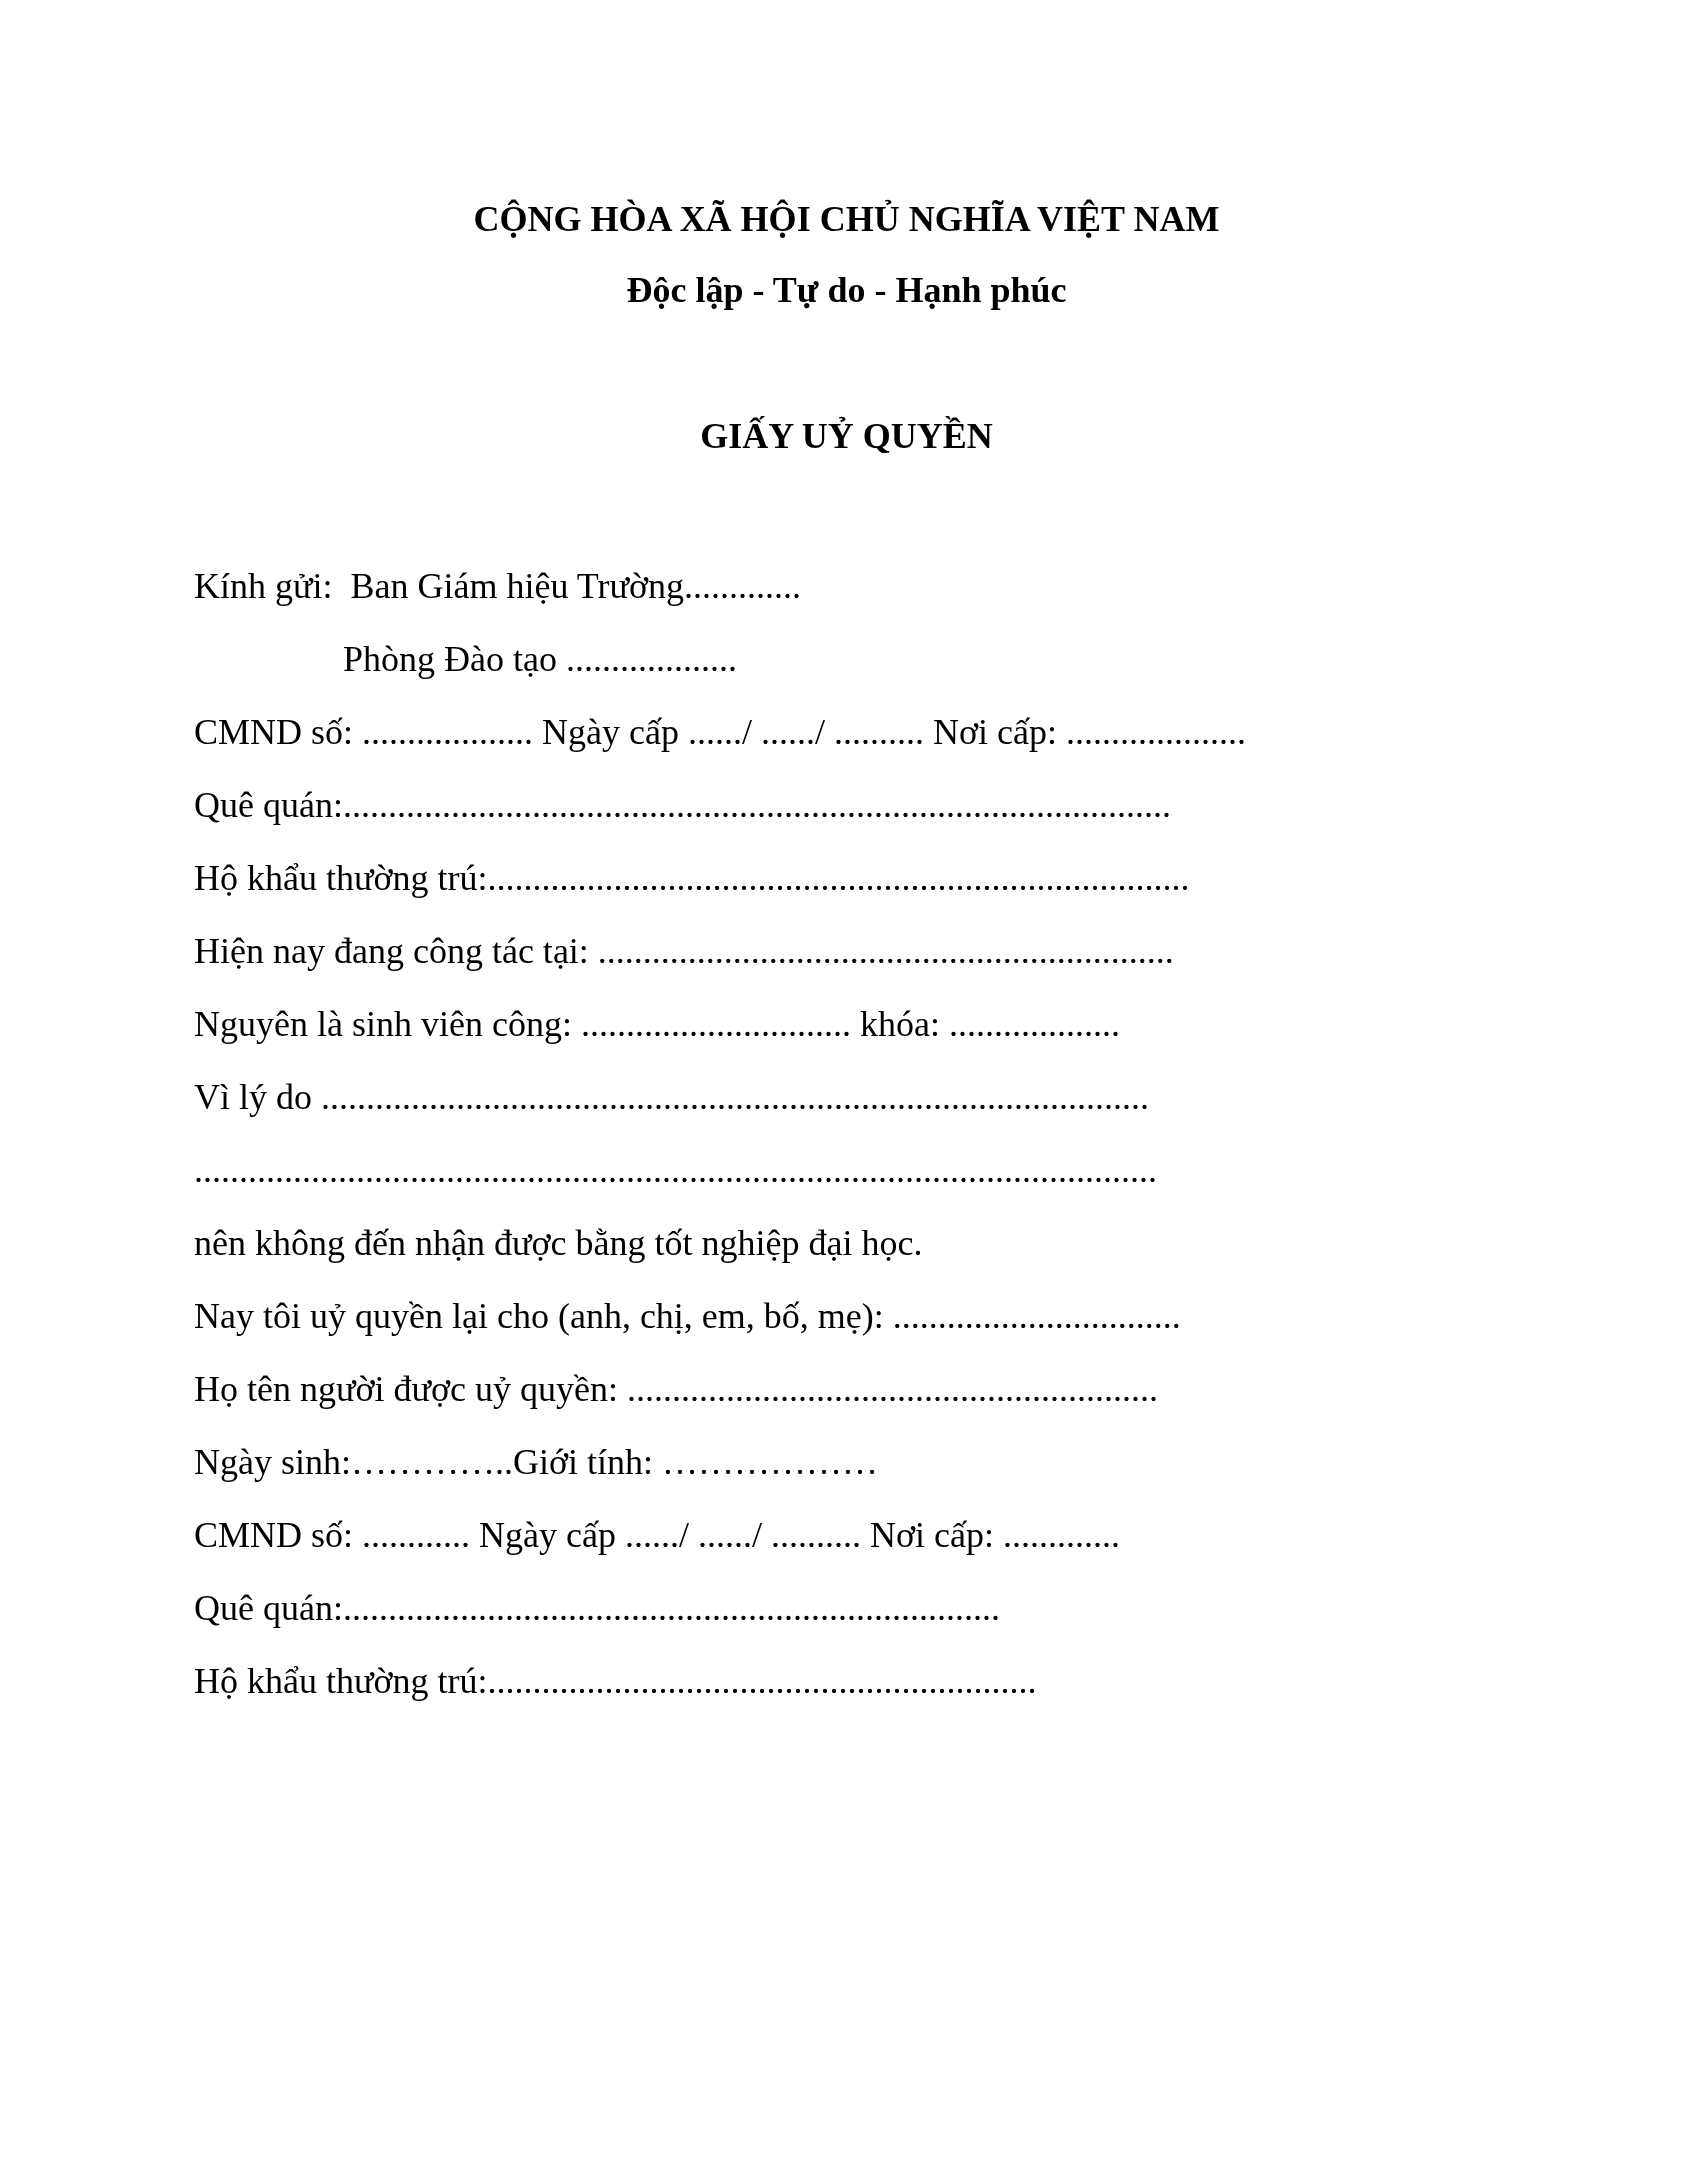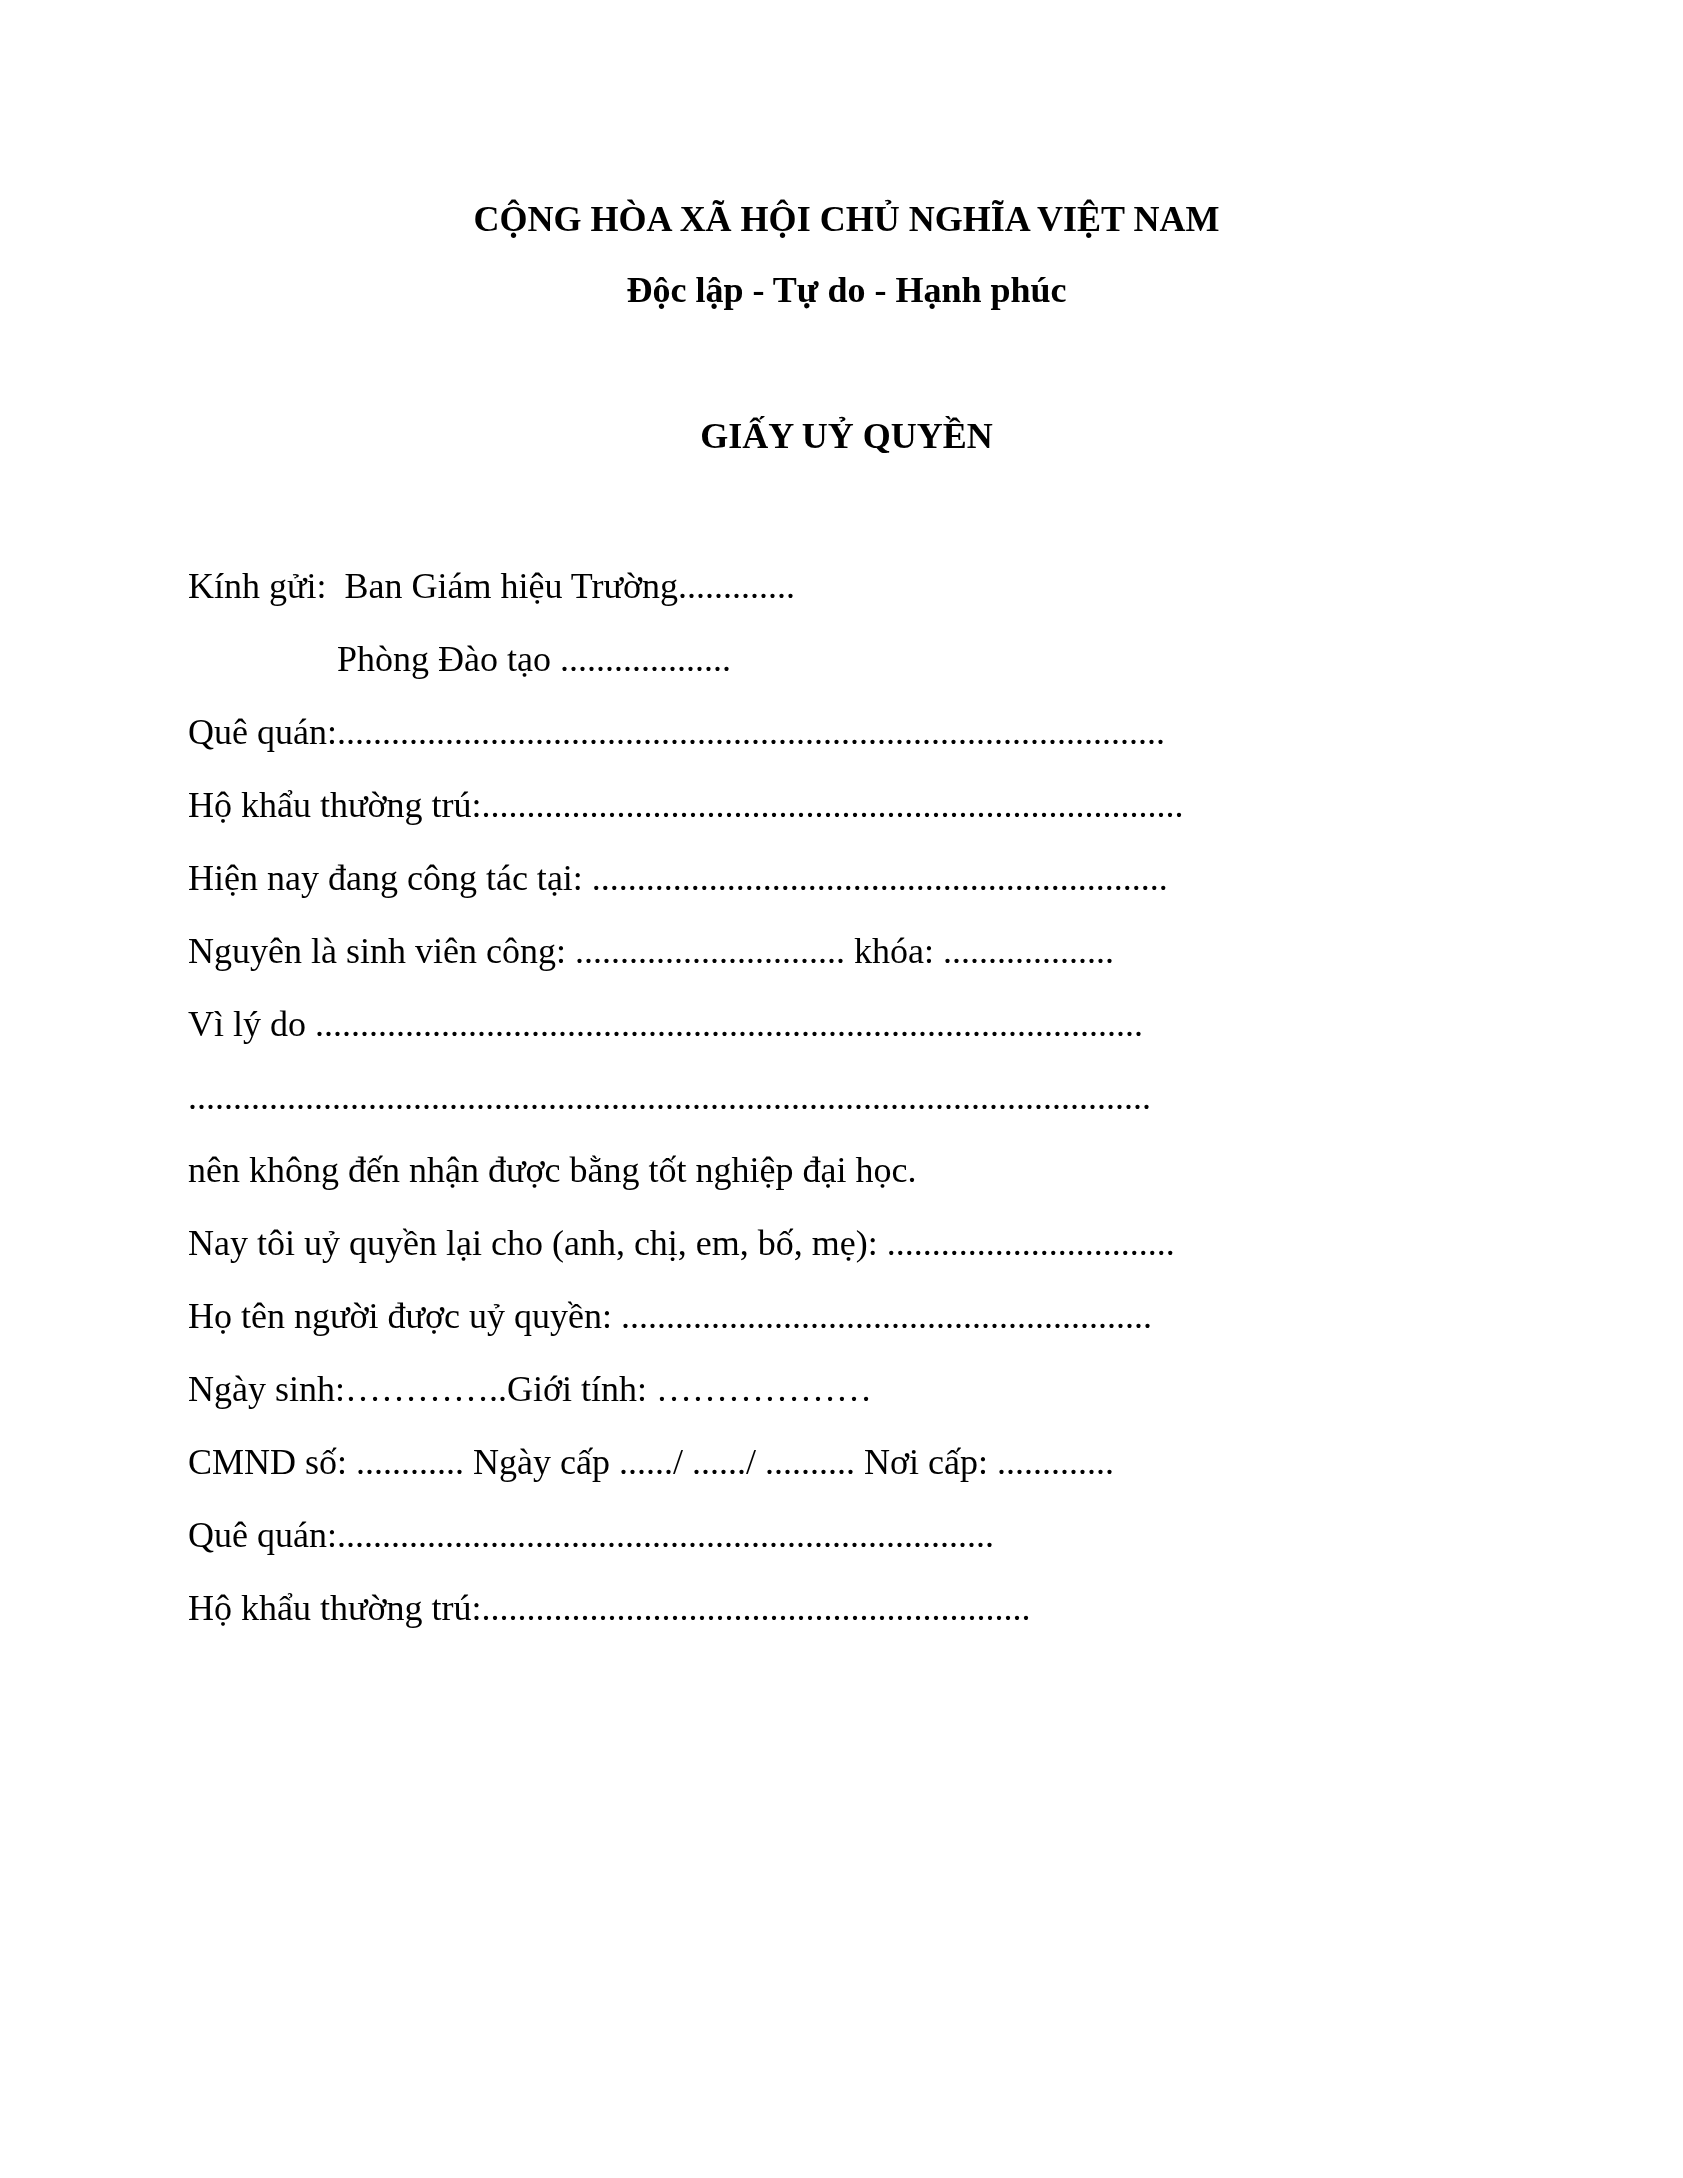--- a/index.html
+++ b/index.html
@@ -25,21 +25,21 @@
     font-weight: bold;
     font-size: 36px;
     line-height: 55px;
     white-space: pre;
   }
   #national-title { top: 192px; }
   #motto          { top: 263px; }
   #doc-title      { top: 409px; }
   .doc-body {
     position: absolute;
-    left: 188px;
+    left: 194px;
     top: 550px;
     width: 1386px;
   }
   .doc-body p {
     margin: 0;
     font-size: 36px;
     line-height: 73px;
     white-space: pre;
   }
   .doc-body p.indent { padding-left: 149px; }
@@ -51,20 +51,21 @@
 
   <h1 class="doc-header" id="national-title">CỘNG HÒA XÃ HỘI CHỦ NGHĨA VIỆT NAM</h1>
 
   <h2 class="doc-header" id="motto">Độc lập - Tự do - Hạnh phúc</h2>
 
   <h3 class="doc-header" id="doc-title">GIẤY UỶ QUYỀN</h3>
 
   <div class="doc-body">
     <p>Kính gửi:  Ban Giám hiệu Trường.............</p>
     <p class="indent">Phòng Đào tạo ...................</p>
+    <p>CMND số: ................... Ngày cấp ....../ ....../ .......... Nơi cấp: ....................</p>
     <p>Quê quán:............................................................................................</p>
     <p>Hộ khẩu thường trú:..............................................................................</p>
     <p>Hiện nay đang công tác tại: ................................................................</p>
     <p>Nguyên là sinh viên công: .............................. khóa: ...................</p>
     <p>Vì lý do ............................................................................................</p>
     <p>...........................................................................................................</p>
     <p>nên không đến nhận được bằng tốt nghiệp đại học.</p>
     <p>Nay tôi uỷ quyền lại cho (anh, chị, em, bố, mẹ): ................................</p>
     <p>Họ tên người được uỷ quyền: ...........................................................</p>
     <p>Ngày sinh:…………..Giới tính: ………………</p>

